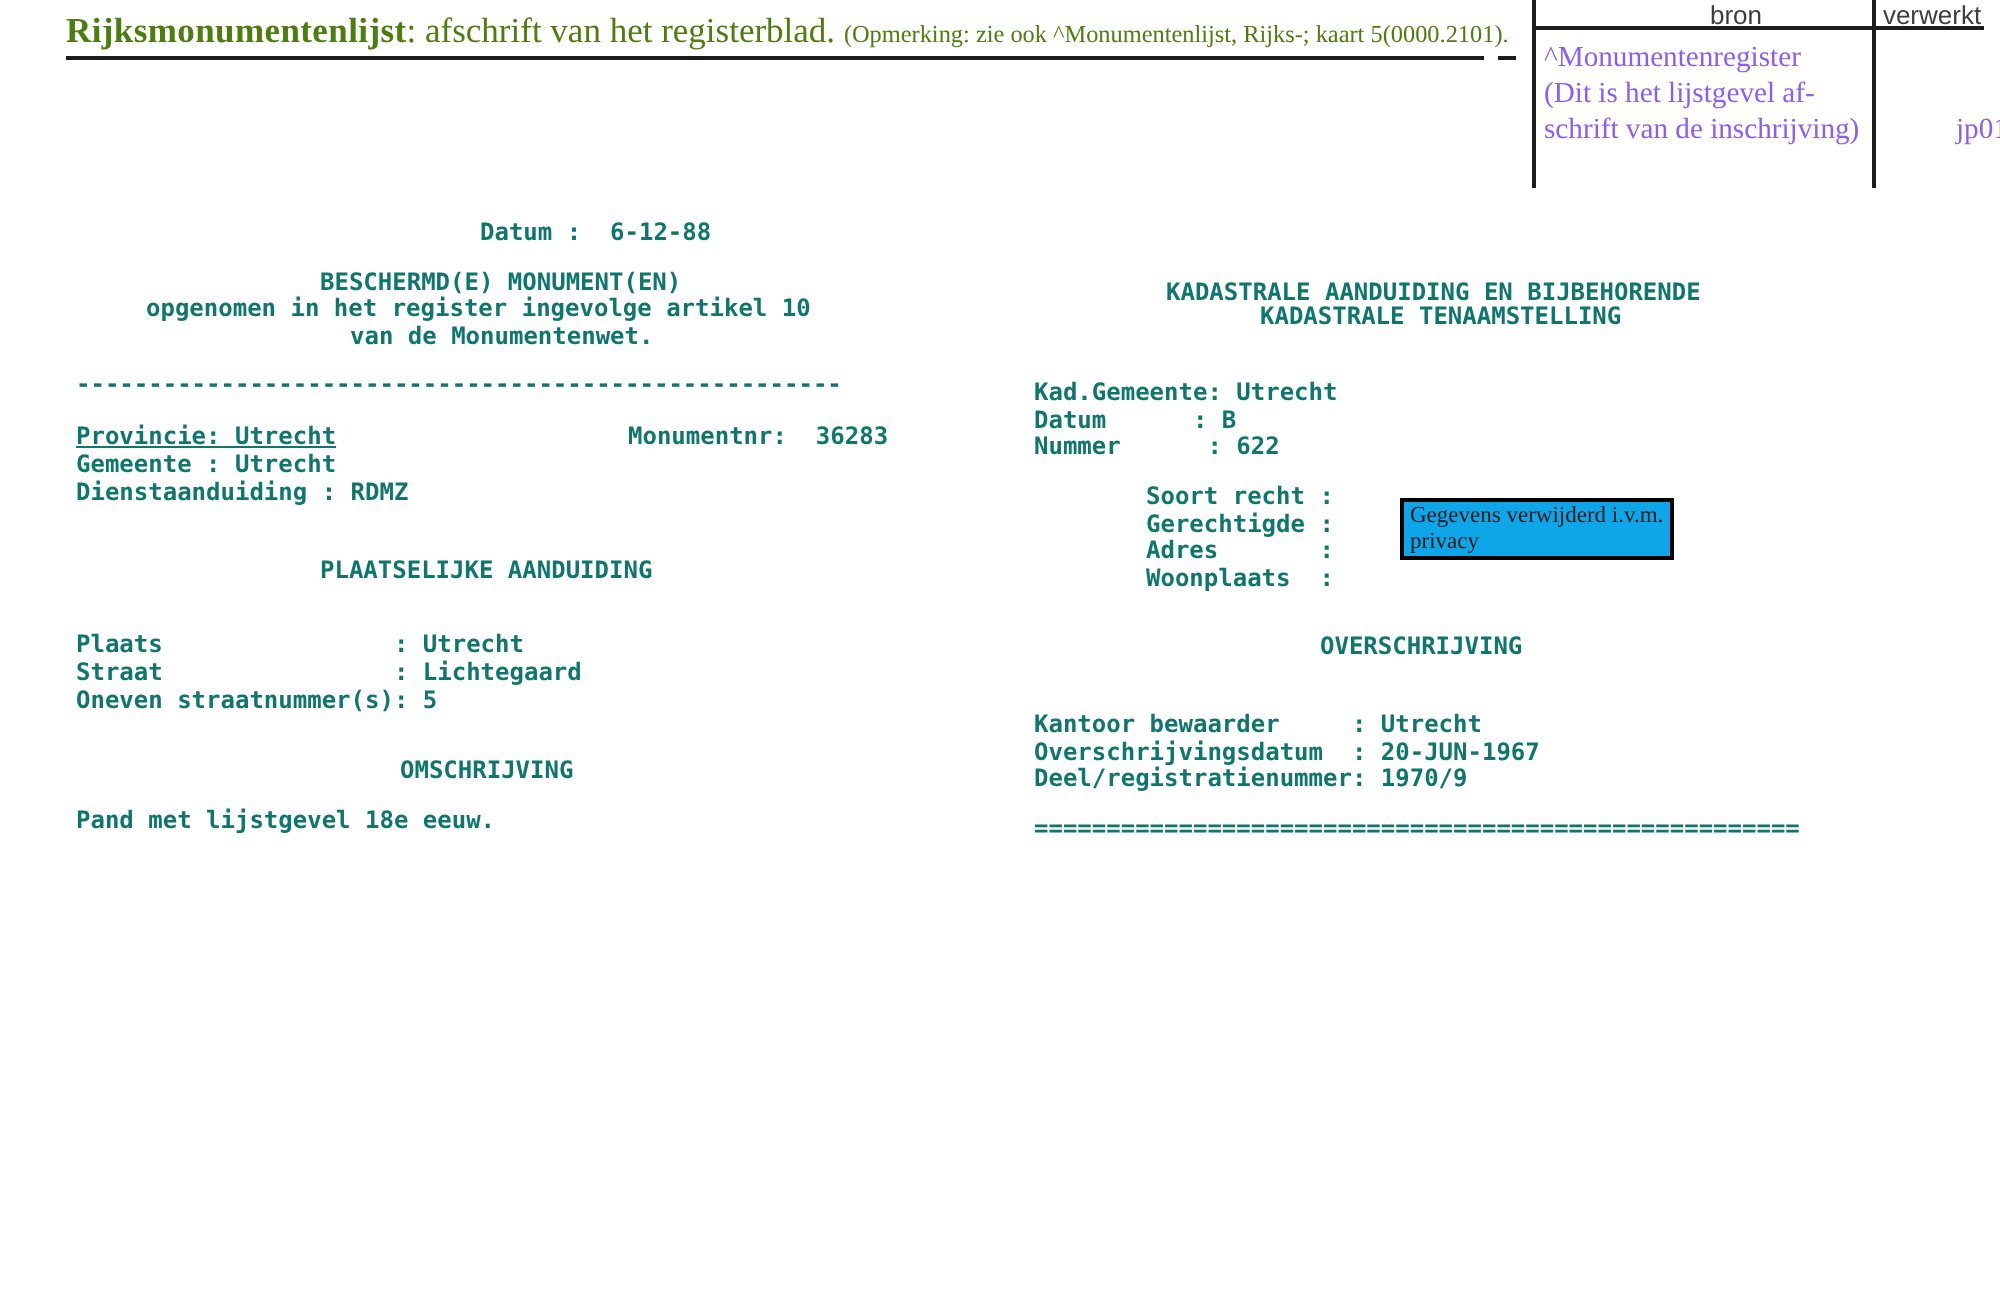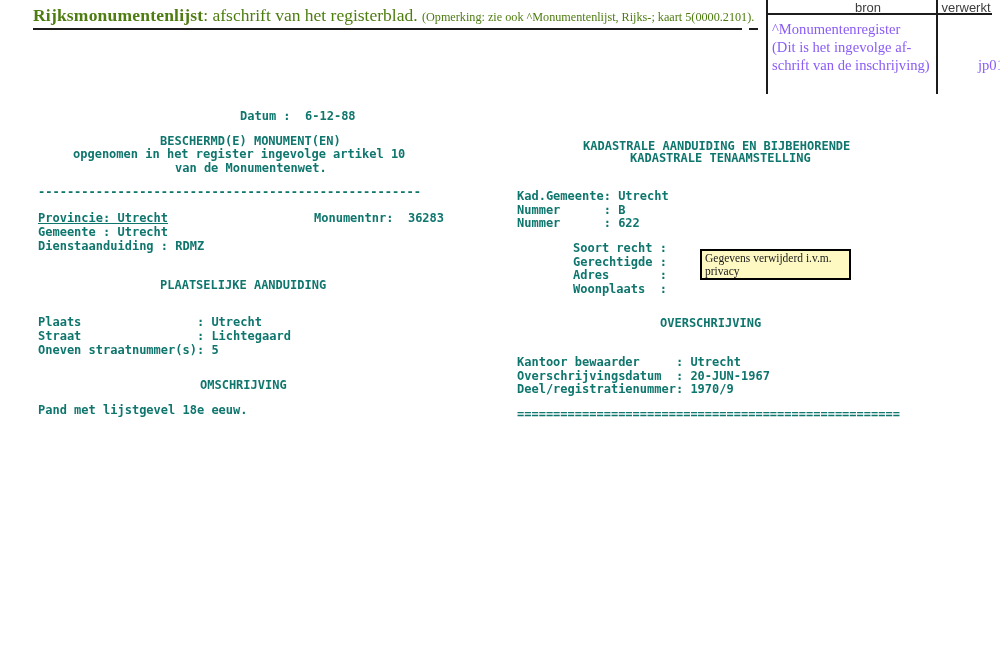--- a/index.html
+++ b/index.html
@@ -40,22 +40,22 @@
     position:absolute;
     font-family:"Liberation Serif", serif;
     font-size:14.6px; color:#8b5cf6;
     line-height:18px; white-space:pre;
   }
   
   .privacy-box {
     position:absolute; left:700px; top:249px;
     width:127px; height:26px;
     border:2px solid #000;
-    background:#fef9c3;
-    padding:1px 17px 0 3px;
+    background:#0ea5e9;
+    padding:1px 3px 0 3px;
     font-family:"Liberation Serif", serif;
     font-size:11.5px; line-height:12.5px; color:#1a1a1a;
     white-space:nowrap; overflow:hidden;
   }
 </style>
 </head>
 <body>
 
 <div class="title"><span class="bold">Rijksmonumentenlijst</span><span>: afschrift van het registerblad. </span><span class="note">(Opmerking: zie ook ^Monumentenlijst, Rijks-; kaart 5(0000.2101).</span></div>
 
@@ -63,21 +63,21 @@
 <div class="rule" style="left:749px; top:28px; width:9px; height:2px;"></div>
 
 <div class="rule" style="left:766px; top:0; width:2px; height:94px;"></div>
 <div class="rule" style="left:936px; top:0; width:2px; height:94px;"></div>
 <div class="rule" style="left:766px; top:13px; width:226px; height:1.5px;"></div>
 
 <div class="tbl-head" style="left:768px; width:200px;text-align:center;">bron</div>
 <div class="tbl-head" style="left:938px; width:56px;">verwerkt</div>
 
 <div class="tbl-cell" style="left:772px; top:20px;">^Monumentenregister</div>
-<div class="tbl-cell" style="left:772px; top:38px;">(Dit is het ingevolge af-</div>
+<div class="tbl-cell" style="left:772px; top:38px;">(Dit is het lijstgevel af-</div>
 <div class="tbl-cell" style="left:772px; top:56px;">schrift van de inschrijving)</div>
 <div class="tbl-cell" style="left:941px; top:56px;margin-left:37px;">jp0197</div>
 
 <div class="m" style="left:240px; top:110px;">Datum :  6-12-88</div>
 
 <div class="m" style="left:160px; top:135px;">BESCHERMD(E) MONUMENT(EN)</div>
 <div class="m" style="left:73px;  top:148px;">opgenomen in het register ingevolge artikel 10</div>
 <div class="m" style="left:175px; top:162px;">van de Monumentenwet.</div>
 
 <div class="m" style="left:38px; top:186px;">-----------------------------------------------------</div>
@@ -93,21 +93,21 @@
 <div class="m" style="left:38px; top:330px;">Straat                : Lichtegaard</div>
 <div class="m" style="left:38px; top:344px;">Oneven straatnummer(s): 5</div>
 
 <div class="m" style="left:200px; top:379px;">OMSCHRIJVING</div>
 <div class="m" style="left:38px;  top:404px;">Pand met lijstgevel 18e eeuw.</div>
 
 <div class="m" style="left:583px; top:140px;">KADASTRALE AANDUIDING EN BIJBEHORENDE</div>
 <div class="m" style="left:630px; top:152px;">KADASTRALE TENAAMSTELLING</div>
 
 <div class="m" style="left:517px; top:190px;">Kad.Gemeente: Utrecht</div>
-<div class="m" style="left:517px; top:204px;">Nummer      : B</div>
+<div class="m" style="left:517px; top:204px;">Datum      : B</div>
 <div class="m" style="left:517px; top:217px;">Nummer      : 622</div>
 
 <div class="m" style="left:573px; top:242px;">Soort recht :</div>
 <div class="m" style="left:573px; top:256px;">Gerechtigde :</div>
 <div class="m" style="left:573px; top:269px;">Adres       :</div>
 <div class="m" style="left:573px; top:283px;">Woonplaats  :</div>
 
 <div class="privacy-box">
   <div>Gegevens verwijderd i.v.m.</div>
   <div>privacy</div>

